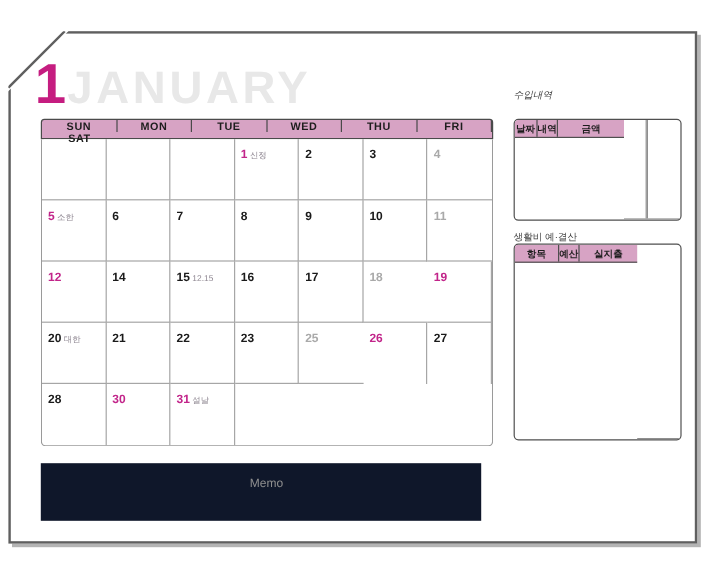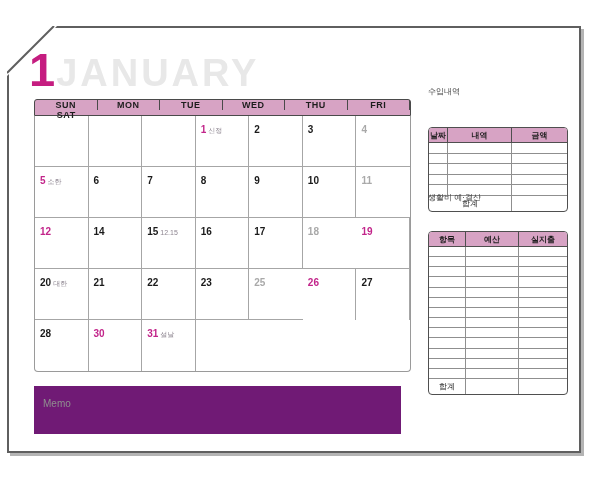--- a/index.html
+++ b/index.html
@@ -46,32 +46,32 @@
   .cell.lastrow{border-bottom:none;}
   .daynum{font-size:10px;font-weight:bold;line-height:1;}
   .cell.wd .daynum{color:#1a1a1a;}
   .cell.sun .daynum,.cell.holiday .daynum{color:#c2258a;}
   .cell.sat .daynum{color:#a9a9a9;}
   .note{font-size:7px;color:#8d8590;margin-left:2px;}
 
   
   .memo{
     position:absolute;left:25px;top:358px;width:367px;height:48px;
-    background:#701a75;box-sizing:border-box;padding:7px 0 0 9px;
+    background:#0f172a;box-sizing:border-box;padding:7px 0 0 9px;text-align:center;
   }
   .memo span{font-size:10px;color:#8f8f8f;}
 
   
   .tbl-title{position:absolute;left:419px;font-size:8px;color:#3c3c3c;}
-  .t1-title{top:58px;}
+  .t1-title{top:46px;font-style:italic;}
   .t2-title{top:164px;}
   .side-table{
     position:absolute;left:419px;width:140px;box-sizing:border-box;
     border:1px solid #4f4f4f;border-radius:4px;overflow:hidden;background:#fff;
-    display:flex;flex-direction:column;margin-top:28px;
+    display:flex;flex-direction:row;
   }
   .t1{top:71px;height:85px;}
   .t2{top:175px;height:164px;}
   .trow{display:grid;box-sizing:border-box;}
   .t1 .trow{grid-template-columns:19px 1fr 55px;}
   .t2 .trow{grid-template-columns:37px 1fr 48px;}
   .trow.thead{
     background:#d7a3c4;height:15px;flex:none;border-bottom:1px solid #4f4f4f;
   }
   .trow.thead .tcell{

